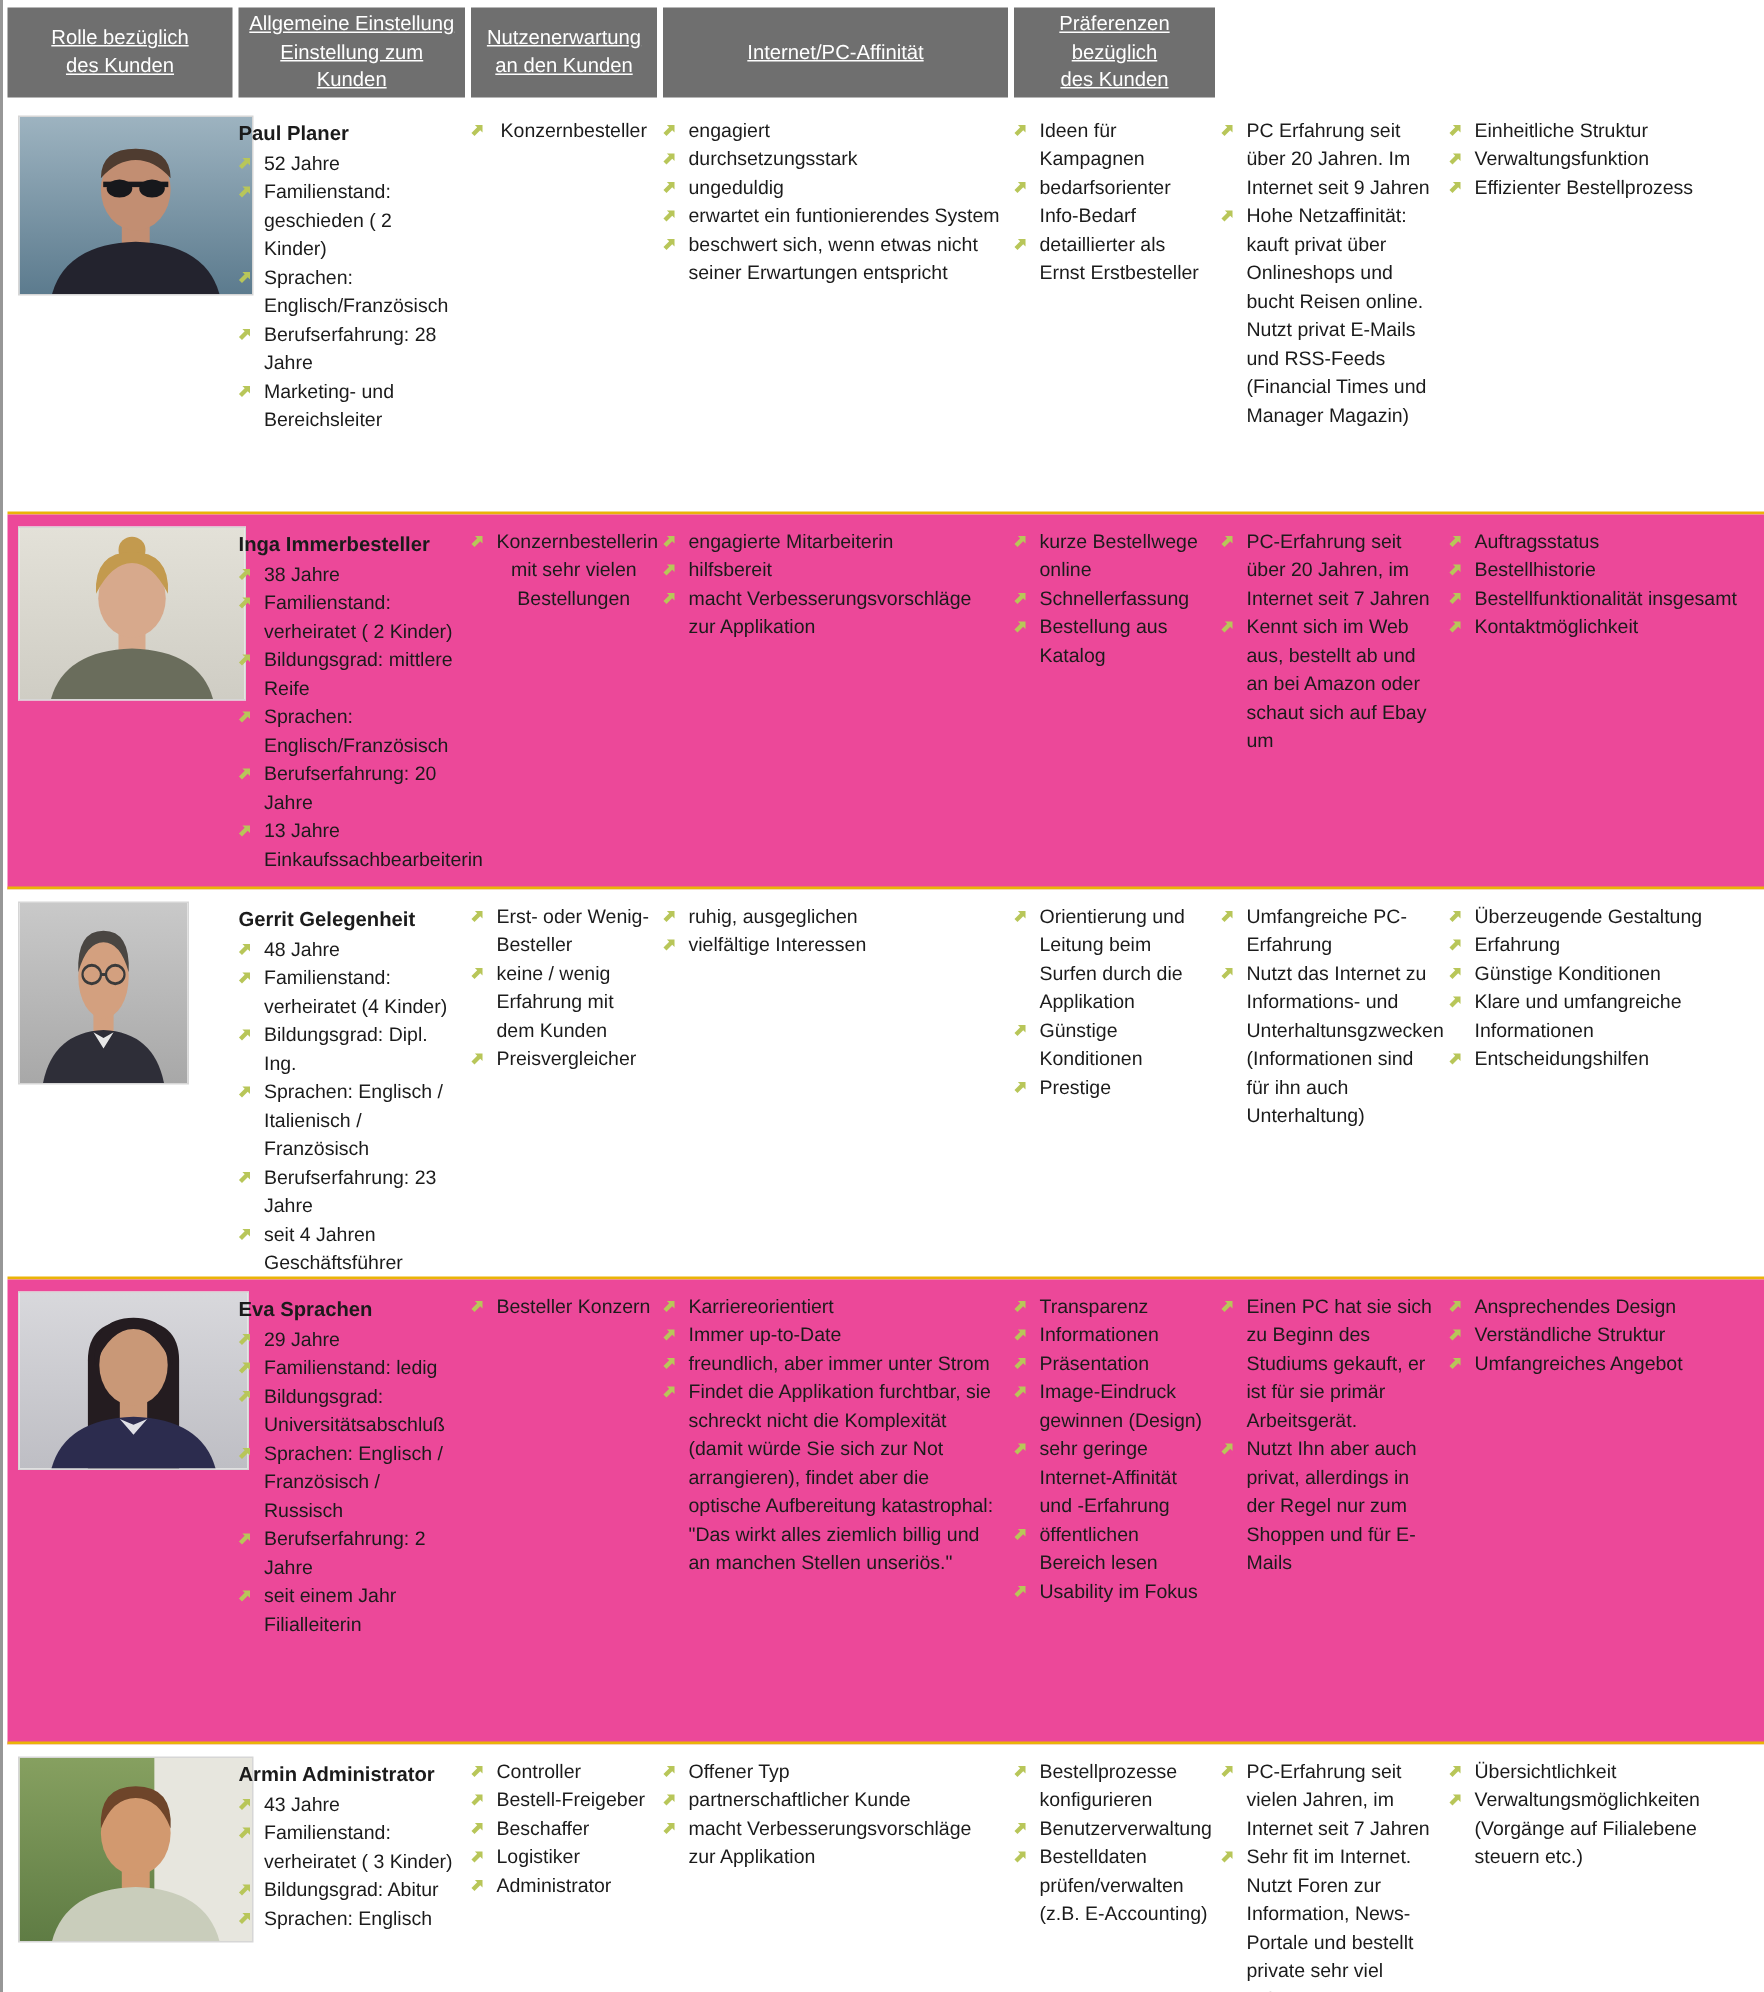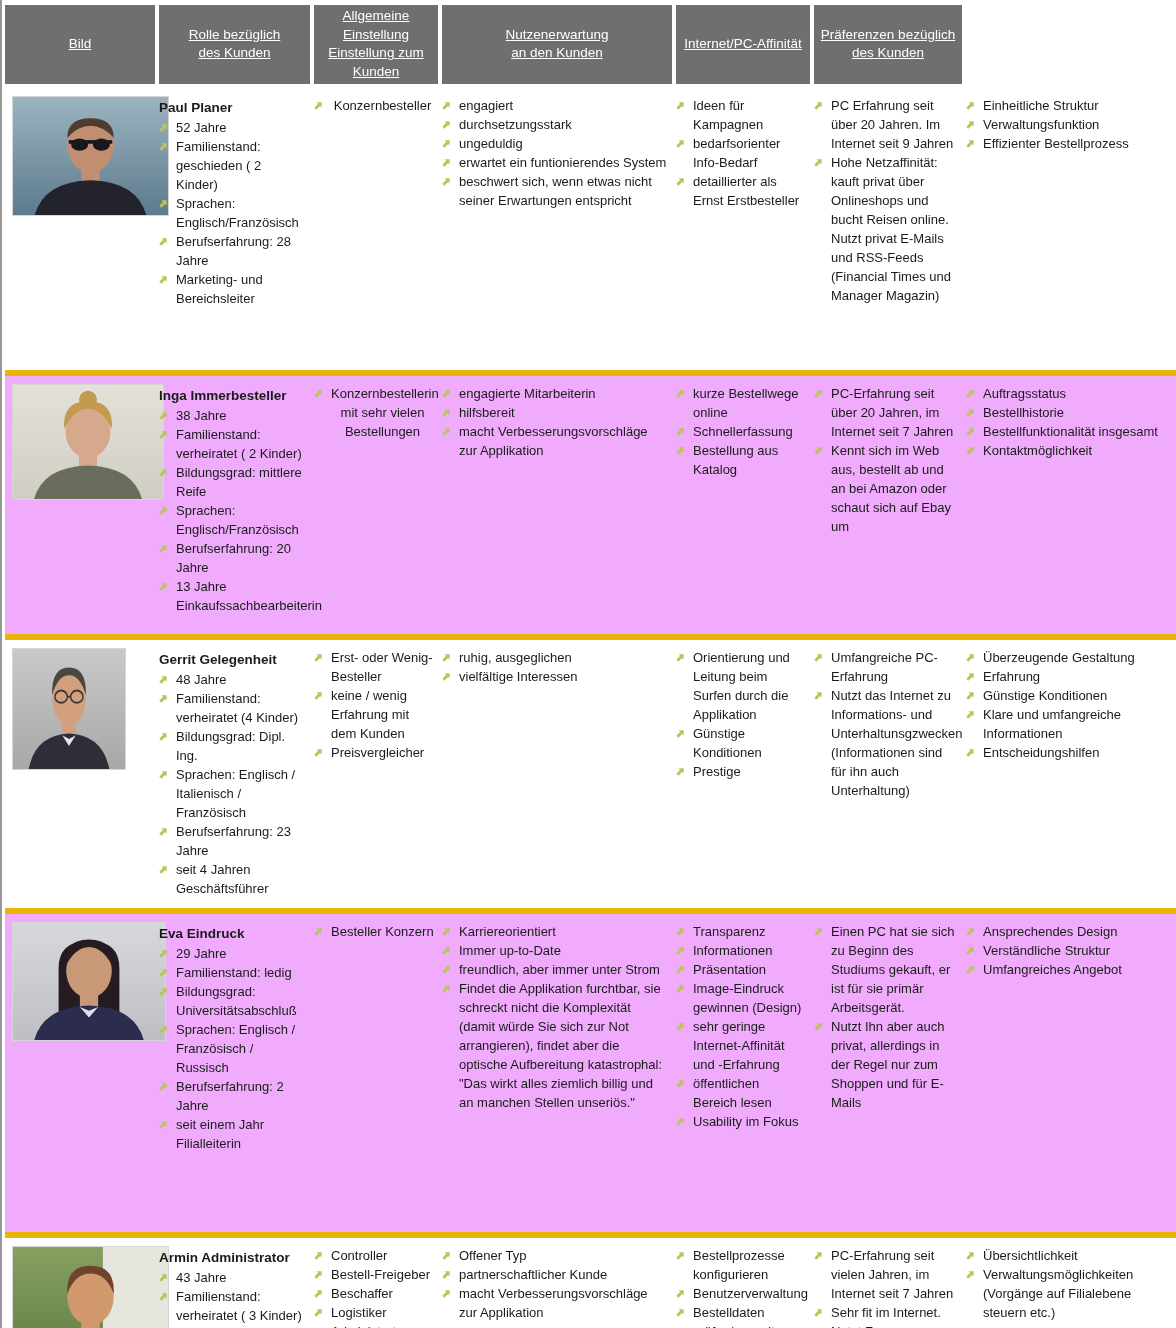--- a/index.html
+++ b/index.html
@@ -29,25 +29,25 @@
     text-align:center;
     text-decoration:underline;
     font-size:13.5px;
     line-height:1.38;
     white-space:pre-line;
     padding:2px 4px;
     box-sizing:border-box;
   }
   
   .row{
-    border-bottom:6px solid #eab308;
-    padding:4px 0 10px;
+    border-bottom:2px solid #eab308;
+    padding:4px 0 0;
     background:#ffffff;
   }
-  .row-2,.row-4{background:#f0abfc;}
+  .row-2,.row-4{background:#ec4899;}
   .row-1{min-height:268px;}
   .row-2{min-height:244px;}
   .row-3{min-height:228px;}
   .row-4{min-height:304px;}
   .row-5{min-height:178px;}
   .cell{
     font-size:13px;
     line-height:19px;
     padding:4px 4px 0 0;
     box-sizing:border-box;
@@ -74,21 +74,20 @@
   
   .row-1 .cell-rolle .txt,
   .row-2 .cell-rolle .txt{text-align:center;}
 </style>
 </head>
 <body>
 
 <div class="persona-table">
 
   <div class="thead grid">
-    <div class="th">Bild</div>
     <div class="th">Rolle bezüglich
 des Kunden</div>
     <div class="th">Allgemeine Einstellung
 Einstellung zum Kunden</div>
     <div class="th">Nutzenerwartung
 an den Kunden</div>
     <div class="th">Internet/PC-Affinität</div>
     <div class="th">Präferenzen bezüglich
 des Kunden</div>
   </div>
@@ -704,21 +703,21 @@
               </defs>
               <rect x="0" y="0" width="100" height="78" fill="url(#grad3)"></rect>
               <path d="M30 78 L30 30 Q30 12 50 12 Q70 12 70 30 L70 78 Z" fill="#241c20"></path>
               <rect x="44" y="42" width="12" height="14" fill="#c99877"></rect>
               <path d="M14 78 Q20 56 50 55 Q80 56 86 78 Z" fill="#2c2c4e"></path>
               <path d="M44 56 L50 63 L56 56 L50 58.5 Z" fill="#e0e0e6"></path>
               <ellipse cx="50" cy="32" rx="15" ry="18" fill="#c99877"></ellipse>
               <path d="M33 32 Q32 11 50 11 Q68 11 67 32 Q60 16 50 16 Q40 16 33 32 Z" fill="#241c20"></path>
             </svg></div></div>
         <div class="cell cell-name">
-          <h3 class="pname">Eva Eindruck</h3>
+          <h3 class="pname">Eva Sprachen</h3>
           <ul class="list">
             <li class="item">
               <span class="bullet">
                 <svg viewBox="0 0 10 10" aria-hidden="true">
                   <path d="M5 0 L9 4 L6.6 4 L6.6 10 L3.4 10 L3.4 4 L1 4 Z" transform="rotate(45 5 5)" fill="#b8c659"></path>
                 </svg>
               </span>
               <span class="txt">29 Jahre</span>
             </li>
             <li class="item">

